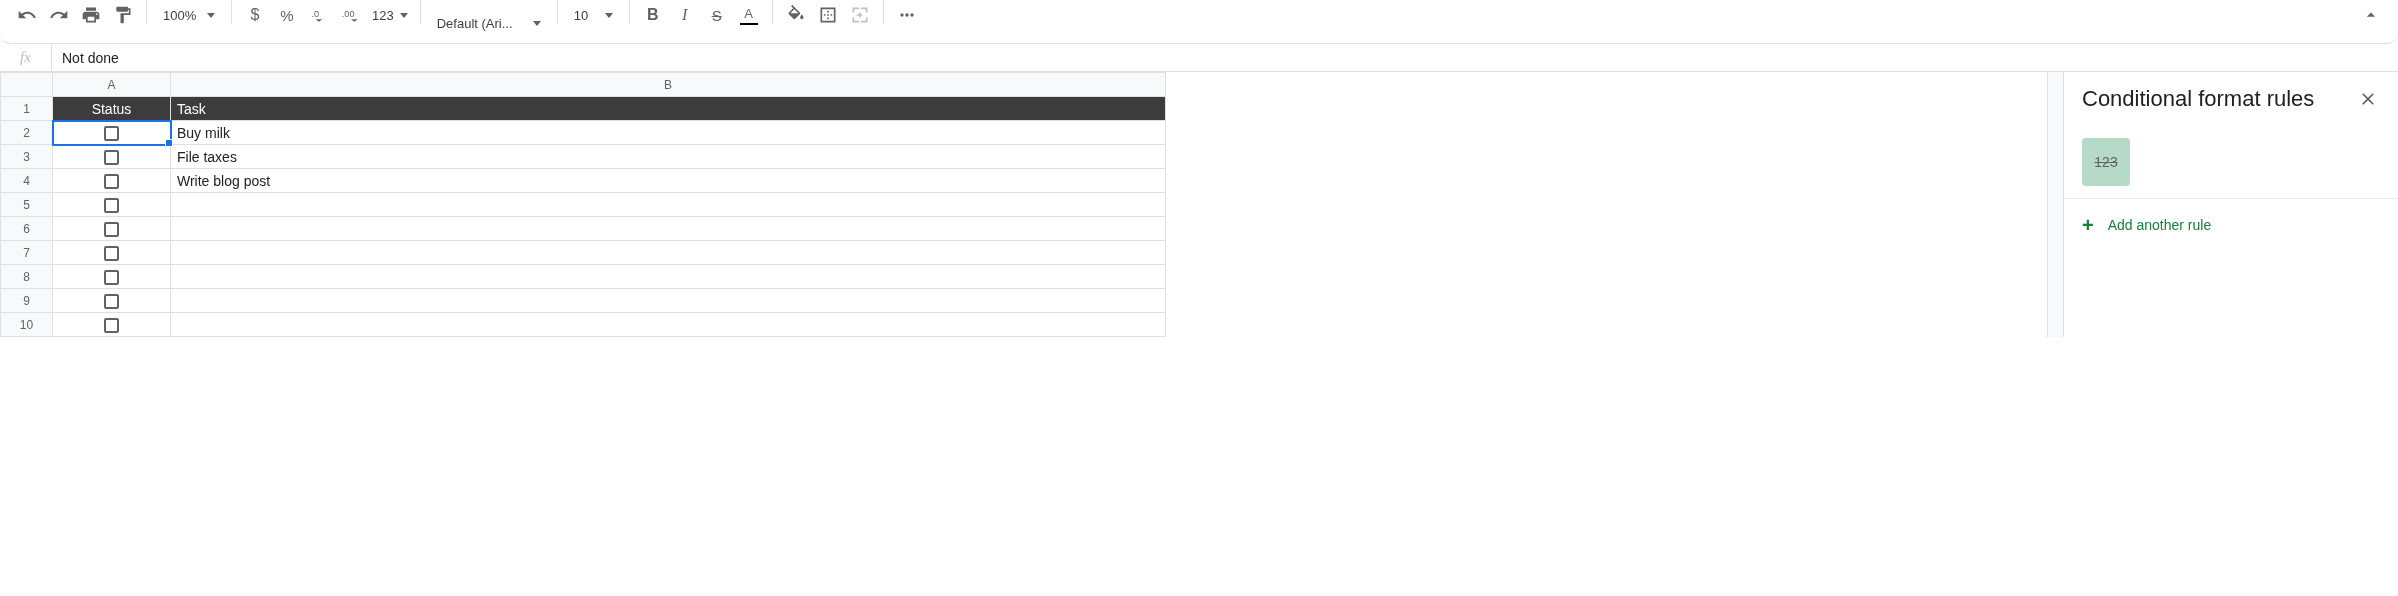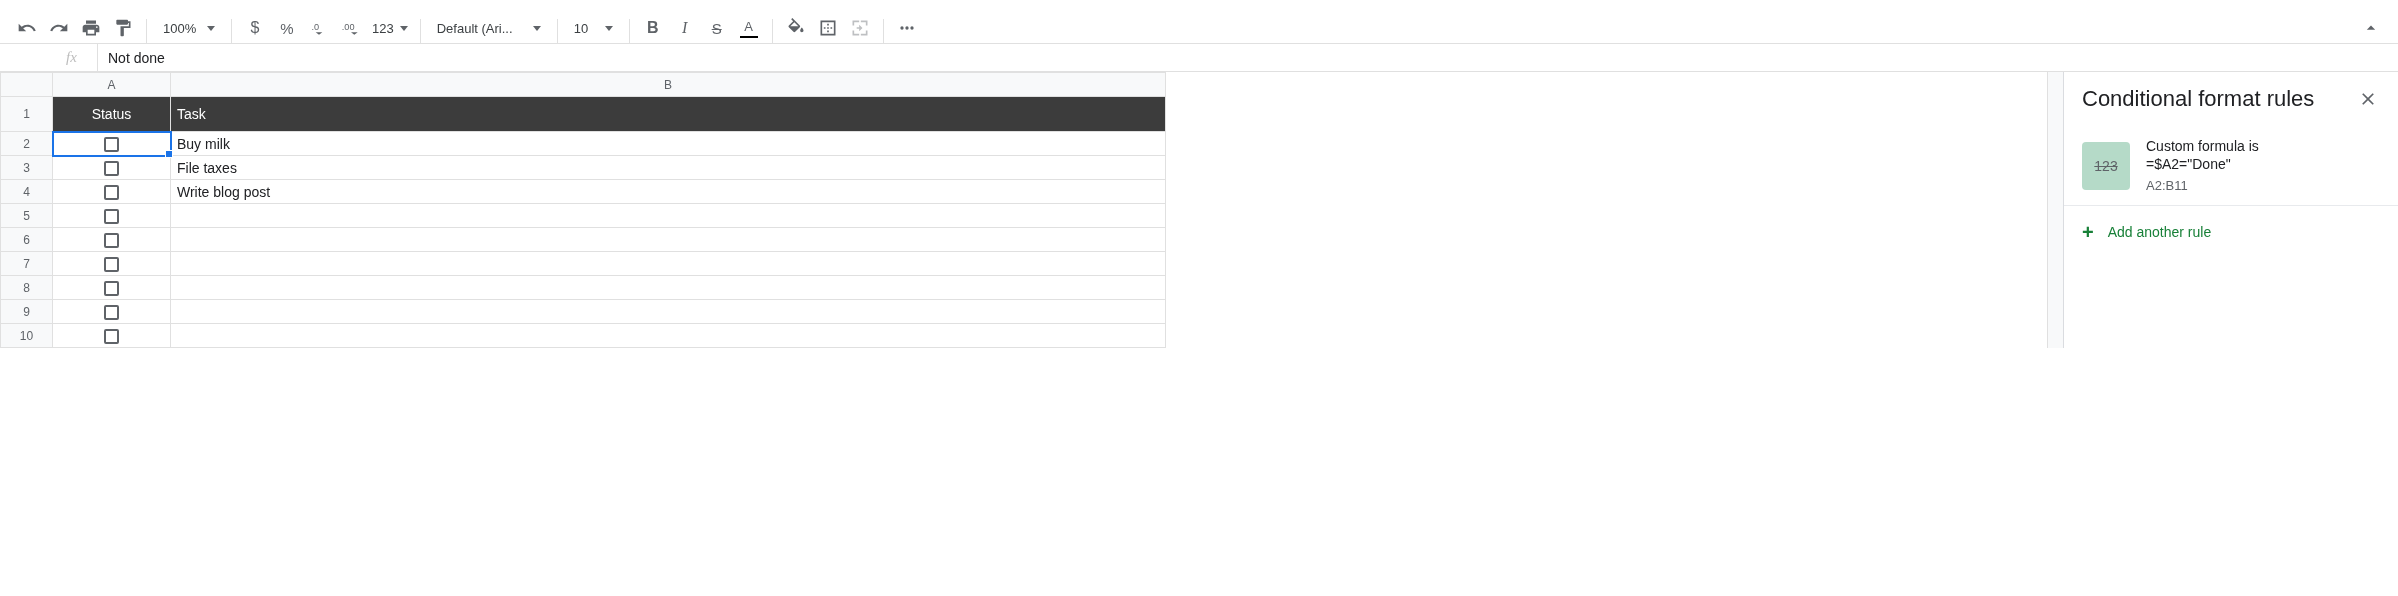--- a/index.html
+++ b/index.html
@@ -1,42 +1,42 @@
 <!DOCTYPE html>
 <html><head>
 <meta charset="utf-8">
 <style>
 * { margin: 0; padding: 0; box-sizing: border-box; }
 body { font-family: Arial, sans-serif; font-size: 13px; color: #3c4043; background: #fff; overflow: hidden; }
 
-.toolbar { display: flex; align-items: flex-end; height: 44px; padding: 0 12px; border-bottom: 1px solid #e0e0e0; gap: 2px; }
+.toolbar { display: flex; align-items: flex-start; height: 44px; padding: 0 12px; border-bottom: 1px solid #e0e0e0; gap: 2px; border-radius: 11px; }
 .toolbar .sep { width: 1px; height: 24px; background: #e0e0e0; margin: 0 6px; }
 .tb-btn { display: flex; align-items: center; justify-content: center; min-width: 30px; height: 30px; border-radius: 4px; cursor: pointer; color: #5f6368; }
 .tb-btn svg { width: 20px; height: 20px; }
 .tb-dd { display: flex; align-items: center; height: 30px; padding: 0 8px; border-radius: 4px; cursor: pointer; color: #3c4043; gap: 6px; }
 .dd-caret { width: 0; height: 0; border-left: 4px solid transparent; border-right: 4px solid transparent; border-top: 5px solid #5f6368; }
 .font-dd { width: 120px; justify-content: space-between; margin-top: 8px; }
 .font-size-dd { width: 55px; justify-content: space-between;}
 .zoom-dd { width: 68px; justify-content: space-between;}
 .collapse { margin-left: auto; }
 
-.formula-row { display: flex; height: 28px; border-bottom: 1px solid #e0e0e0; padding-left: 46px; }
+.formula-row { display: flex; height: 28px; border-bottom: 1px solid #e0e0e0; }
 .fx-cell { width: 52px; display: flex; align-items: center; justify-content: center; color: #bdbdbd; font-style: italic; font-size: 15px; border-right: 1px solid #e0e0e0; height: 100%; font-family: serif; }
 .fx-input { flex: 1; padding: 0 10px; height: 100%; border: none; outline: none; font-size: 14px; color: #202124; }
 
 .main-area { display: flex; height: calc(100% - 72px); }
 .grid-wrap { flex: 1; overflow: auto; position: relative; }
 .gt { border-collapse: collapse; table-layout: fixed; }
 .gt th, .gt td { border: 1px solid #e0e0e0; }
 .corner { width: 52px; height: 24px; background: #f8f9fa; border: 1px solid #e0e0e0; }
 .col-hdr { height: 24px; background: #f8f9fa; font-weight: normal; color: #5f6368; font-size: 12px; text-align: center; }
 .col-a { width: 118px; }
 .col-b { width: 995px; }
 .row-hdr { width: 52px; height: 24px; background: #f8f9fa; font-weight: normal; color: #5f6368; font-size: 12px; text-align: center; }
-.row1 td { background: #3c3c3c; color: #fff; height: 35px; padding: 0 6px; font-size: 14px; }
+.row1 td { background: #3c3c3c; color: #fff; height: 24px; padding: 0 6px; font-size: 14px; }
 .row1 .status-hd { text-align: center; }
 .row1 .task-hd { text-align: left; }
 .data-cell { height: 24px; padding: 0 6px; font-size: 14px; color: #202124; vertical-align: middle; }
 .cbox-cell { text-align: center; }
 .cbox { width: 15px; height: 15px; border: 2px solid #5f6368; display: inline-block; border-radius: 2px; vertical-align: middle; }
 .sel { outline: 2px solid #1a73e8; outline-offset: -1px; position: relative; }
 .sel::after { content: ''; position: absolute; right: -3px; bottom: -3px; width: 6px; height: 6px; background: #1a73e8; border: 1px solid #fff; }
 
 .scroll-v { width: 16px; background: #f8f9fa; border-left: 1px solid #e0e0e0; }
 
@@ -228,24 +228,19 @@
     <div class="sb-head">
       <div class="sb-title">Conditional format rules</div>
       <div class="sb-close">
           <svg viewBox="0 0 24 24" width="20" height="20">
             <path fill="currentColor" d="M19 6.41L17.59 5 12 10.59 6.41 5 5 6.41 10.59 12 5 17.59 6.41 19 12 13.41 17.59 19 19 17.59 13.41 12z"></path>
           </svg>
         </div>
     </div>
     <div class="rule-item">
       <div class="rule-swatch">123</div>
-      <div class="rule-txt">
-        <div class="rule-line1">Custom formula is</div>
-        <div class="rule-line2">=$A2="Done"</div>
-        <div class="rule-range">A2:B11</div>
-      </div>
     </div>
     <div class="add-rule">
       <span class="plus-ic">+</span>
       <span>Add another rule</span>
     </div>
   </div>
 </div>
 
 </body></html>

